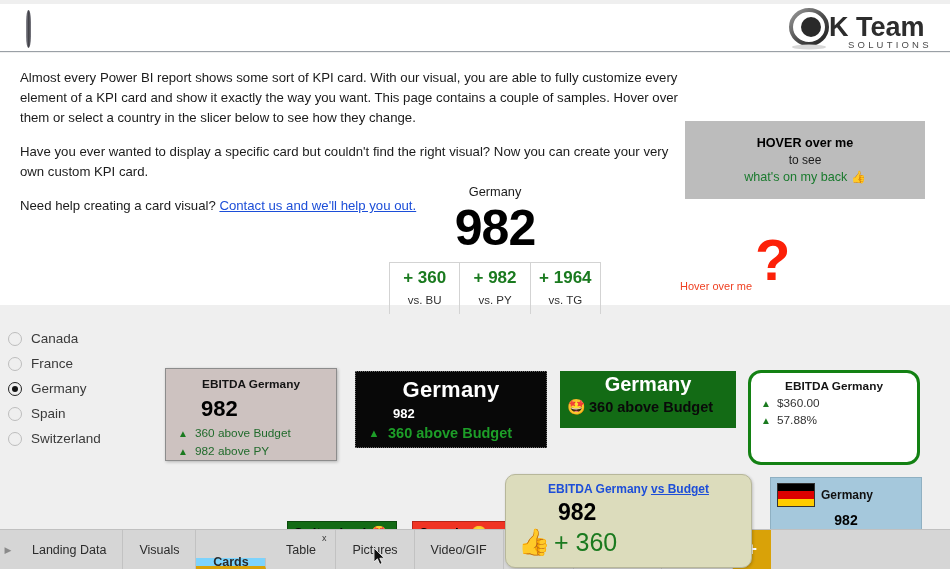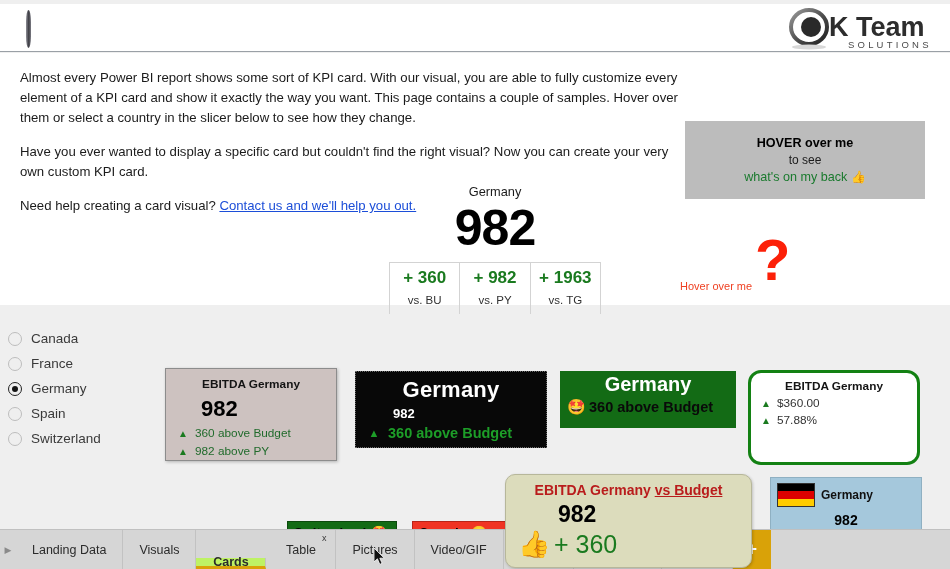--- a/index.html
+++ b/index.html
@@ -174,21 +174,21 @@
   .card-white .tri { color: #1a7a1f; font-size: 10px; width: 22px; text-align: center; }
   .card-white .txt { font-size: 11.8px; color: #333; }
 
   
   .card-beige {
     left: 505px; top: 421px; width: 247px; height: 94px;
     background: #dcdcbc; border: 1px solid #b7b79a; border-radius: 10px;
     box-shadow: 1px 1px 3px rgba(0,0,0,.2);
     z-index: 5;
   }
-  .card-beige .title { text-align: center; font-size: 14px; font-weight: bold; color: #b91c1c; padding-top: 7px; }
+  .card-beige .title { text-align: center; font-size: 12px; font-weight: bold; color: #1d4ed8; padding-top: 7px; }
   .card-beige .title u { text-decoration: underline; }
   .card-beige .val { font-size: 23px; font-weight: bold; color: #000; padding-left: 52px; margin-top: 3px; }
   .card-beige .row { display: flex; align-items: center; margin-top: 1px; padding-left: 10px; }
   .card-beige .emo { font-size: 26px; width: 38px; text-align: center; }
   .card-beige .txt { font-size: 25px; color: #1a7a1f; }
 
   
   .card-blue {
     left: 770px; top: 424px; width: 152px; height: 72px;
     background: #a5c8dc; border: 1px solid #8fb0c2;
@@ -233,21 +233,21 @@
     position: relative;
     display: flex; align-items: center; justify-content: center;
     padding: 0 16px; min-width: 70px;
     font-size: 12.5px; color: #2b2b2b;
     background: #d6d6d6;
     border-right: 1px solid #c2c2c2;
     cursor: default;
   }
   .tab:first-of-type { border-left: 1px solid #c2c2c2; }
   .tab.active {
-    background: #bef264; font-weight: bold;
+    background: #7dd3fc; font-weight: bold;
     border-bottom: 3px solid #d9a208;
     margin-top: 28px;
   }
   .tab-add {
     display: flex; align-items: center; justify-content: center;
     width: 38px; background: #d9a208; color: #fff;
     font-size: 18px; font-weight: bold;
   }
   .tab-x {
     position: absolute; right: 9px; top: 3px;
@@ -305,21 +305,21 @@
       <div class="kpi-grid">
         <div class="kpi-cell">
           <div class="v">+ 360</div>
           <div class="l">vs. BU</div>
         </div>
         <div class="kpi-cell">
           <div class="v">+ 982</div>
           <div class="l">vs. PY</div>
         </div>
         <div class="kpi-cell">
-          <div class="v">+ 1963</div>
+          <div class="v">+ 1964</div>
           <div class="l">vs. TG</div>
         </div>
       </div>
     </div>
 
     <div class="qmark-wrap">
       <div class="qmark">?</div>
       <div class="qmark-label">Hover over me</div>
     </div>
 

